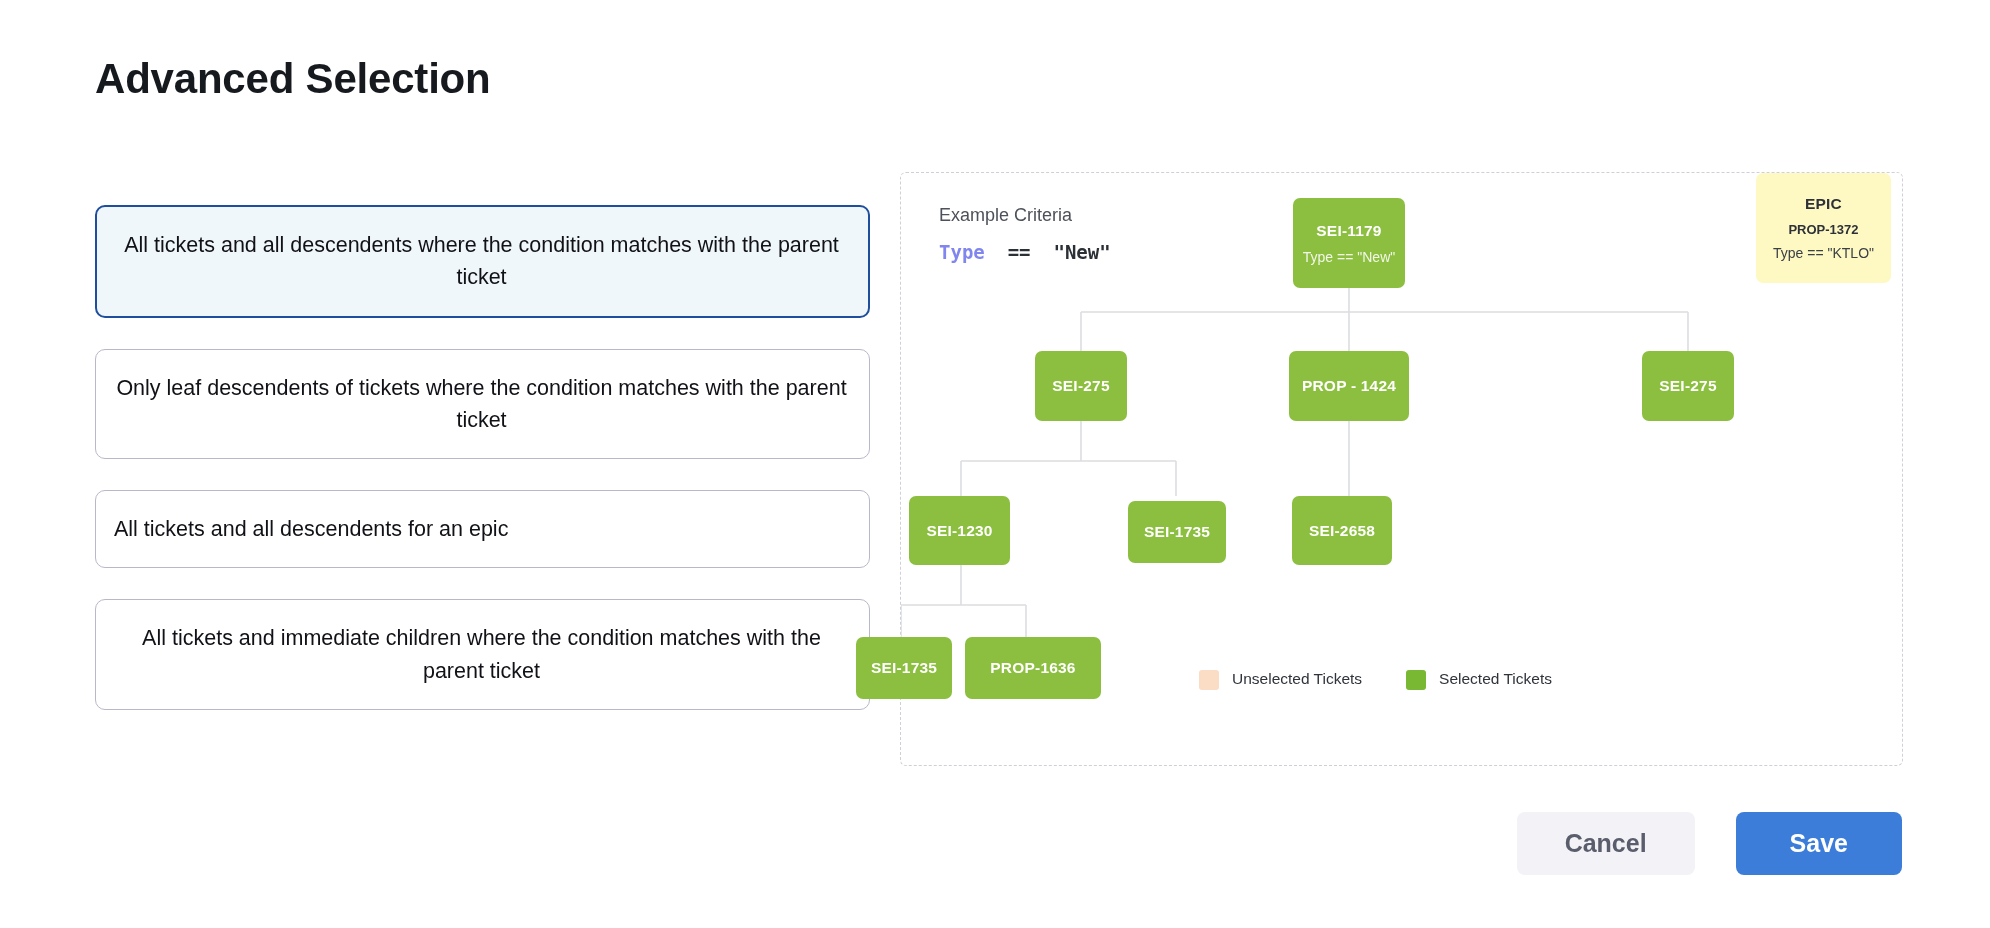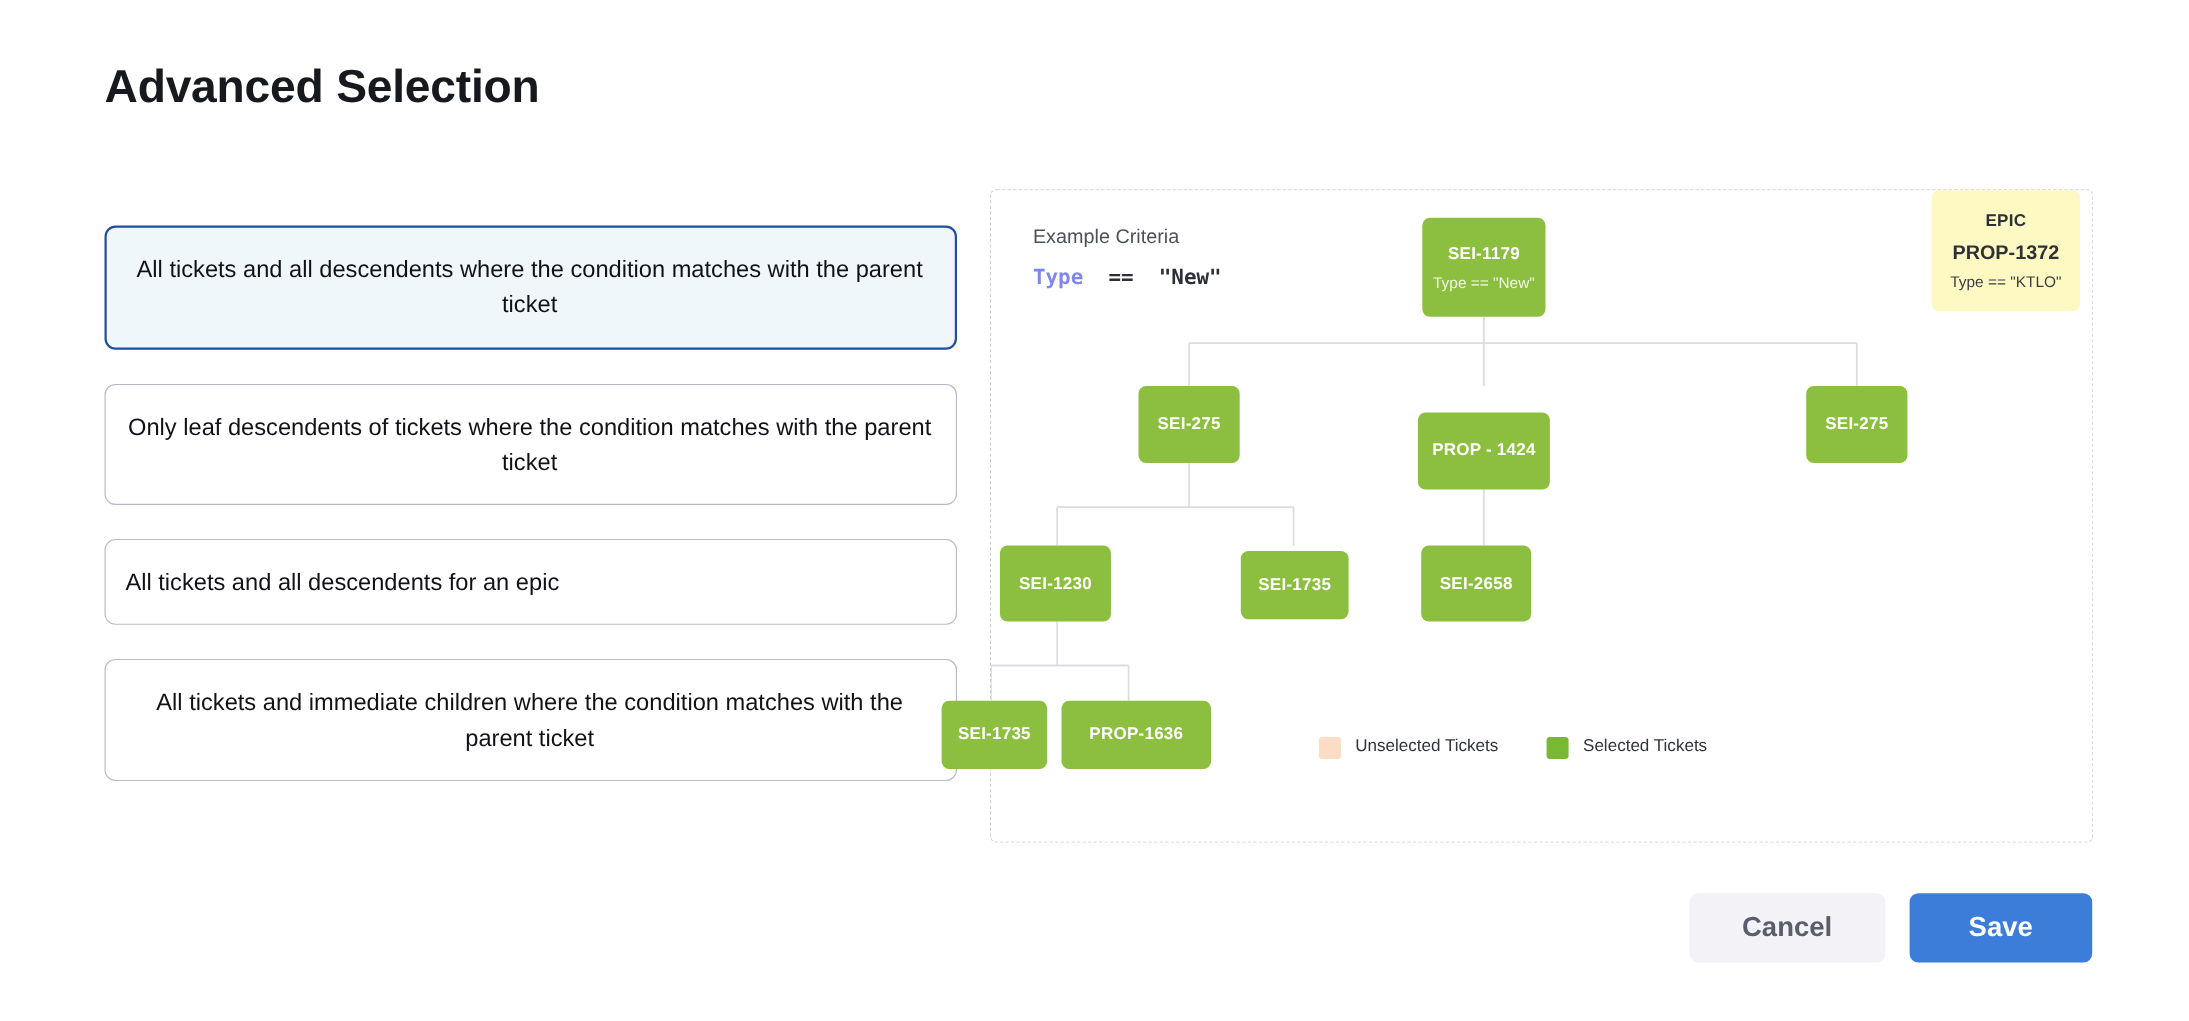--- a/index.html
+++ b/index.html
@@ -101,39 +101,39 @@
     margin-top: 9px;
     color: #f2f7e8;
     white-space: nowrap;
   }
   .node.epic {
     background: #fef9c3;
     color: #2e3238;
   }
   .node.epic .nid { color: #2e3238; }
   .node.epic .nsub { color: #3b4046; margin-top: 8px; }
-  .node.epic .nsub2 { font-size: 18px; font-weight: bold; margin-top: 9px; color:#2e3238; white-space: nowrap; text-align: center;}
+  .node.epic .nsub2 { font-size: 13px; font-weight: bold; margin-top: 9px; color:#2e3238; white-space: nowrap; text-align: center;}
 
   
   .legend {
     position: absolute;
     left: 298px; top: 497px;
     display: flex; align-items: center; gap: 44px;
   }
   .legend-item { display: flex; align-items: flex-start; gap: 13px; }
   .swatch { width: 20px; height: 20px; border-radius: 3px; }
   .swatch.unselected { background: #fbdcc4; }
   .swatch.selected   { background: #78b833; }
   .legend-text { font-size: 15.5px; color: #2f333a; font-weight: 500; white-space: nowrap; }
 
   
   .footer {
     position: absolute;
     right: 88px; top: 812px;
-    display: flex; align-items: flex-end; gap: 22px;
+    display: flex; align-items: flex-end; gap: 41px;
   }
   .btn {
     border: none;
     border-radius: 8px;
     font-size: 25px;
     font-weight: bold;
     cursor: pointer;
     font-family: "Liberation Sans", sans-serif;
   }
   .btn-cancel {
@@ -212,21 +212,21 @@
     <div class="node epic" style="left:855px; top:0px; width:135px; height:110px;">
       <span class="nid">EPIC</span>
       <span class="nsub2">PROP-1372</span>
       <span class="nsub">Type == "KTLO"</span>
     </div>
 
     <div class="node" style="left:134px; top:178px; width:92px; height:70px;">
       <span class="nid">SEI-275</span>
     </div>
 
-    <div class="node" style="left:388px; top:178px; width:120px; height:70px;margin-top:24px;">
+    <div class="node" style="left:388px; top:178px; width:120px; height:70px;">
       <span class="nid">PROP - 1424</span>
     </div>
 
     <div class="node" style="left:741px; top:178px; width:92px; height:70px;">
       <span class="nid">SEI-275</span>
     </div>
 
     <div class="node" style="left:8px; top:323px; width:101px; height:69px;text-align:center;">
       <span class="nid">SEI-1230</span>
     </div>

